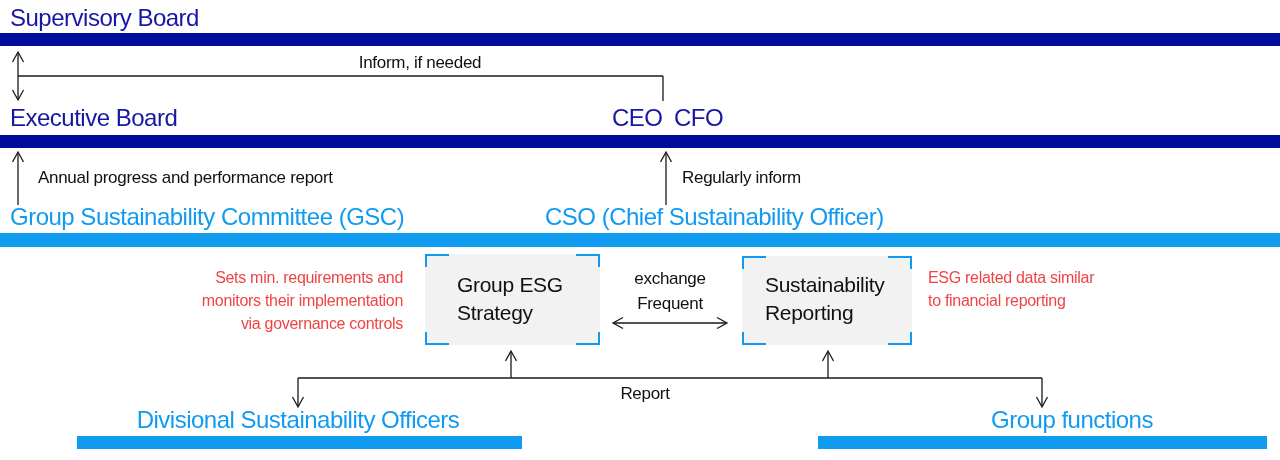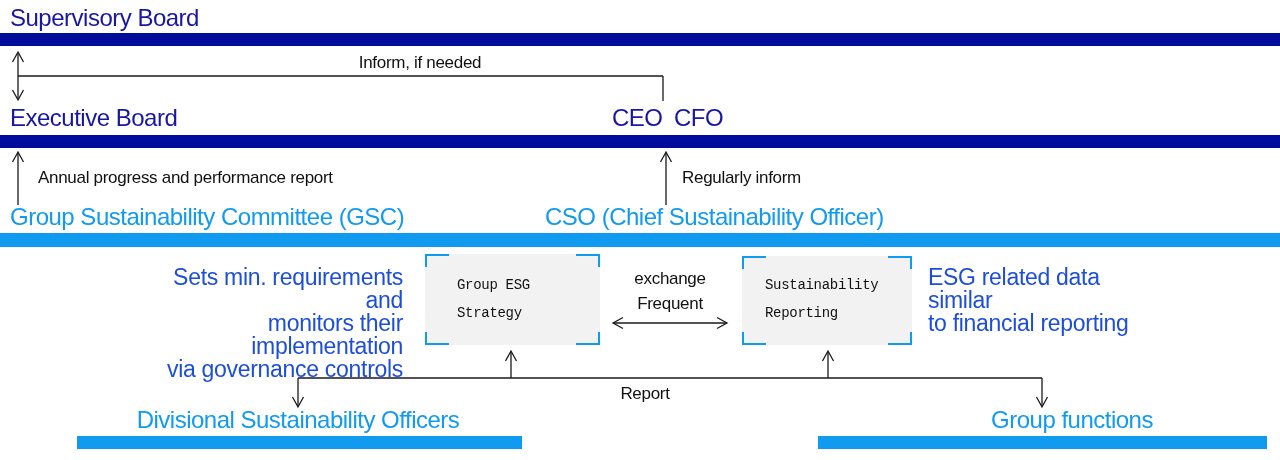--- a/index.html
+++ b/index.html
@@ -8,24 +8,24 @@
     font-family:"Liberation Sans",sans-serif;overflow:hidden;color:#111;padding-left:28px;
   }
   .abs{position:absolute;white-space:nowrap;}
   .hdr{font-size:24px;letter-spacing:-0.5px;font-weight:400;}
   .navy{color:#1717a3;}
   .blue{color:#109af0;}
   .bar{position:absolute;height:13px;}
   .navy-bg{background:#000d9b;}
   .blue-bg{background:#109af0;}
   .lbl{font-size:17px;color:#111;letter-spacing:-0.3px;}
-  .note{position:absolute;font-size:23px;line-height:23px;color:#1d4ed8;letter-spacing:-0.3px;}
+  .note{position:absolute;font-size:16px;line-height:23px;color:#ef4444;letter-spacing:-0.3px;}
   .gbox{
-    position:absolute;background:#f2f2f2;font-size:14px;line-height:28px;color:#111;
-    letter-spacing:-0.3px;box-sizing:border-box;font-family:Liberation Mono, monospace;
+    position:absolute;background:#f2f2f2;font-size:21px;line-height:28px;color:#111;
+    letter-spacing:-0.3px;box-sizing:border-box;
   }
   .gbox .txt{position:absolute;white-space:nowrap;}
   .corner{position:absolute;width:22px;height:11px;border:0 solid #109af0;}
   .tl{top:0;left:0;border-top-width:2px;border-left-width:2px;}
   .tr{top:0;right:0;border-top-width:2px;border-right-width:2px;}
   .bl{bottom:0;left:0;border-bottom-width:2px;border-left-width:2px;}
   .br{bottom:0;right:0;border-bottom-width:2px;border-right-width:2px;}
   .ctr{text-align:center;}
   .rt{text-align:right;}
   svg.lines{position:absolute;left:0;top:0;}

